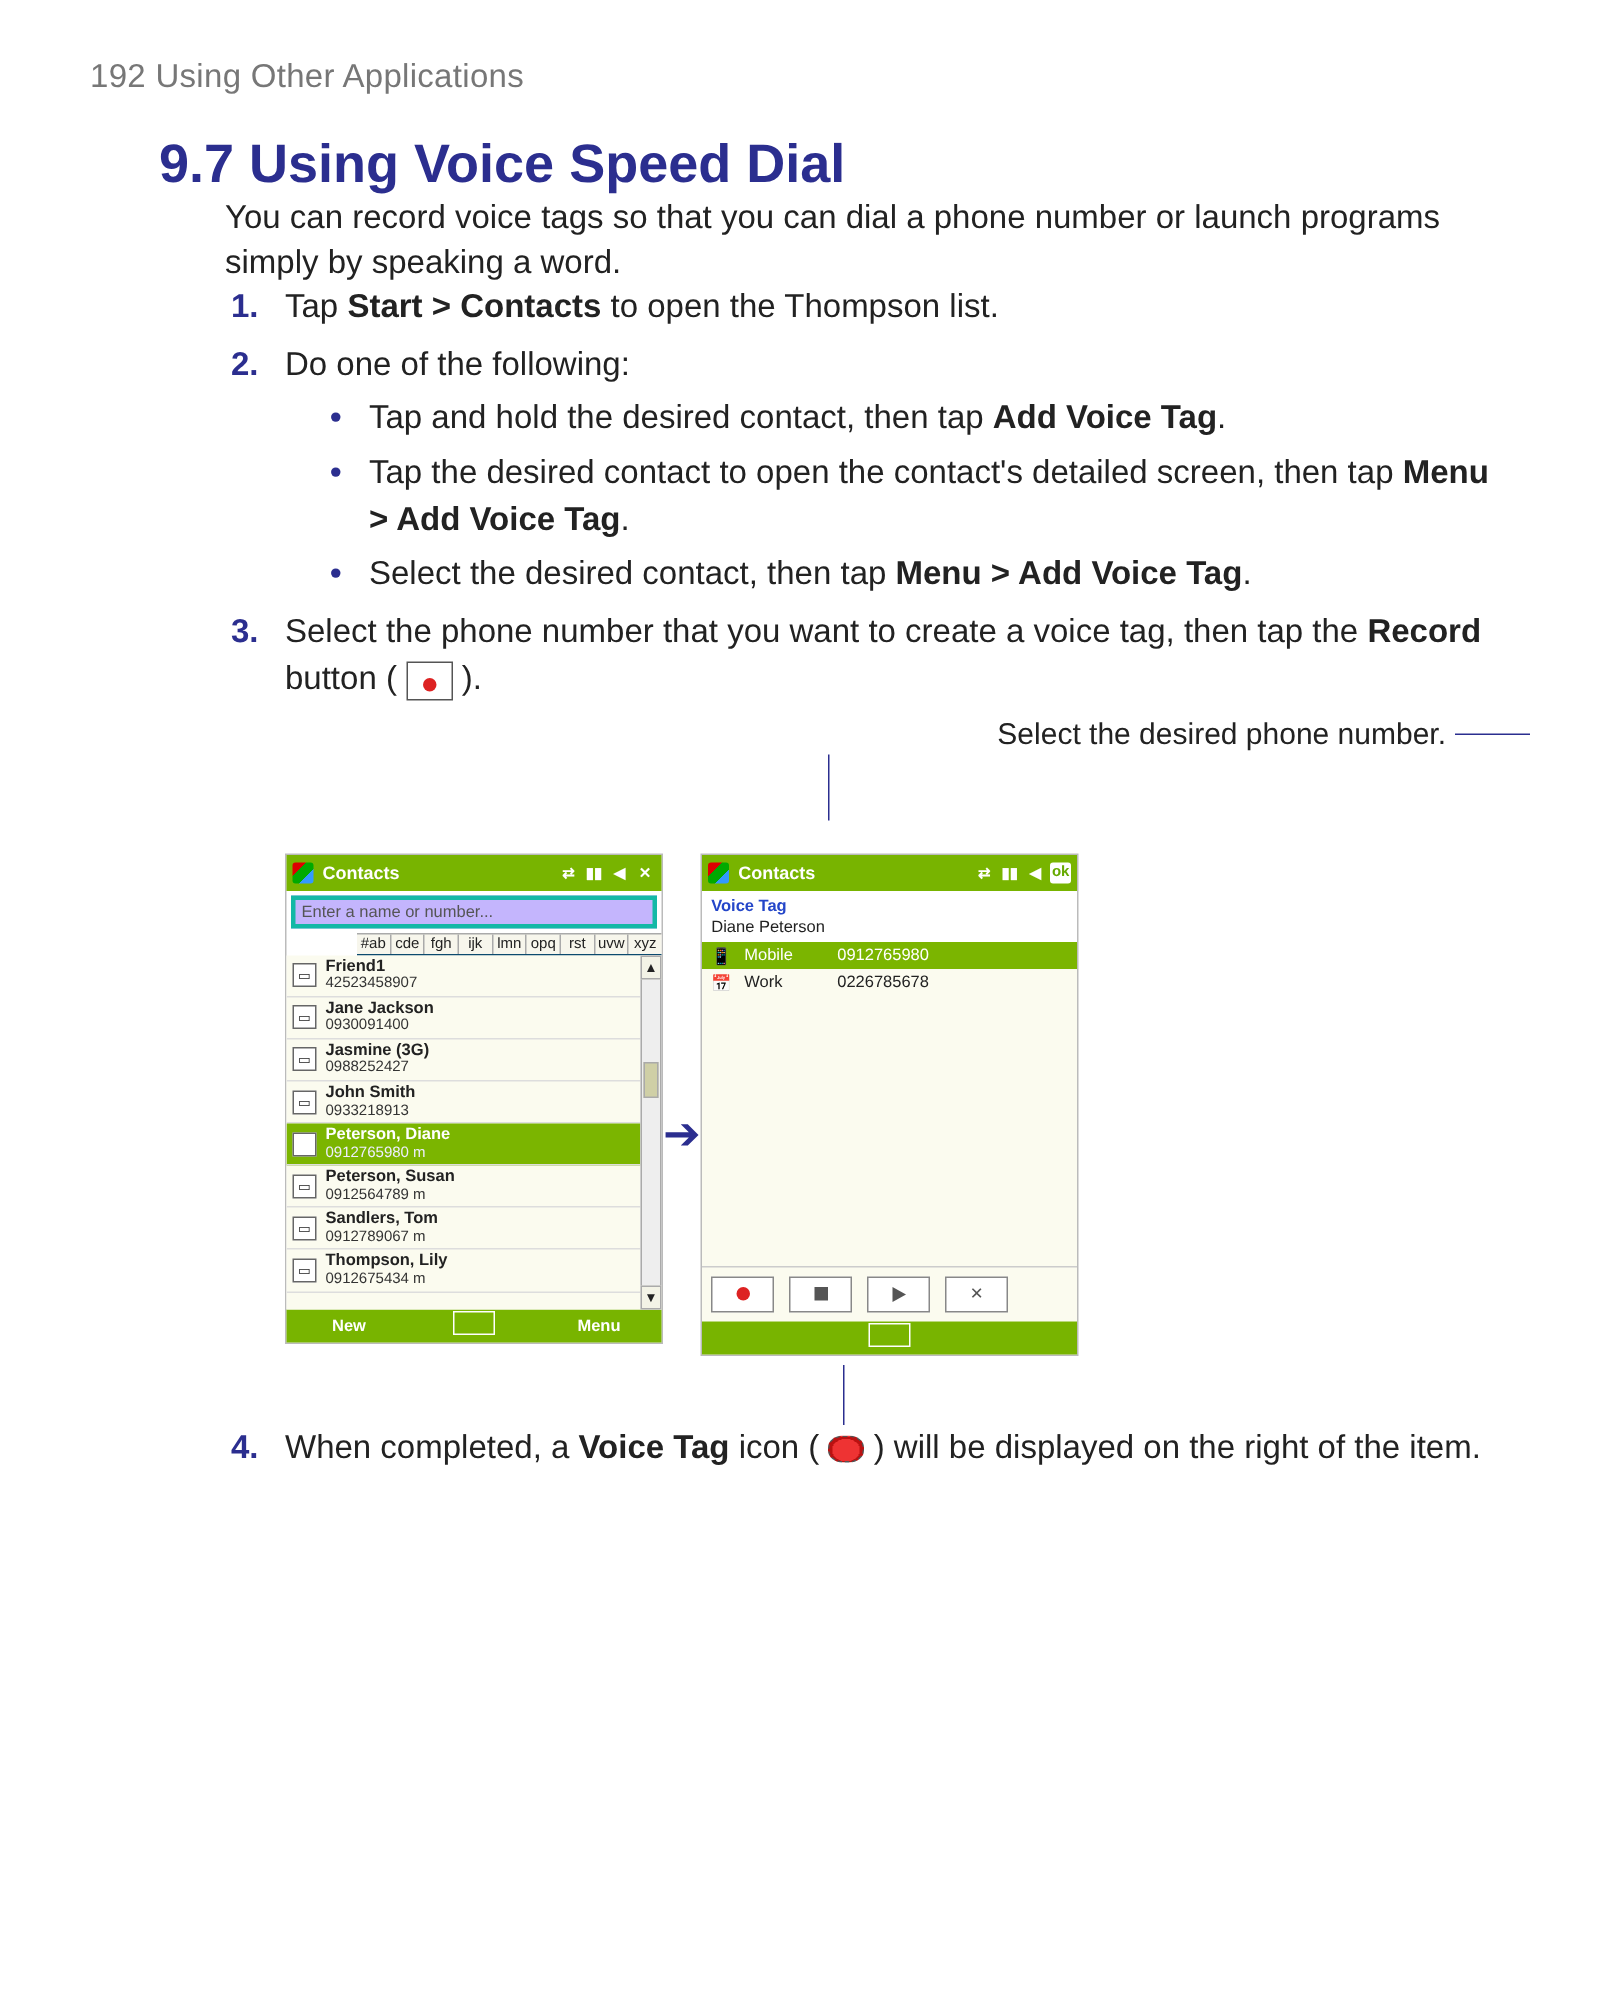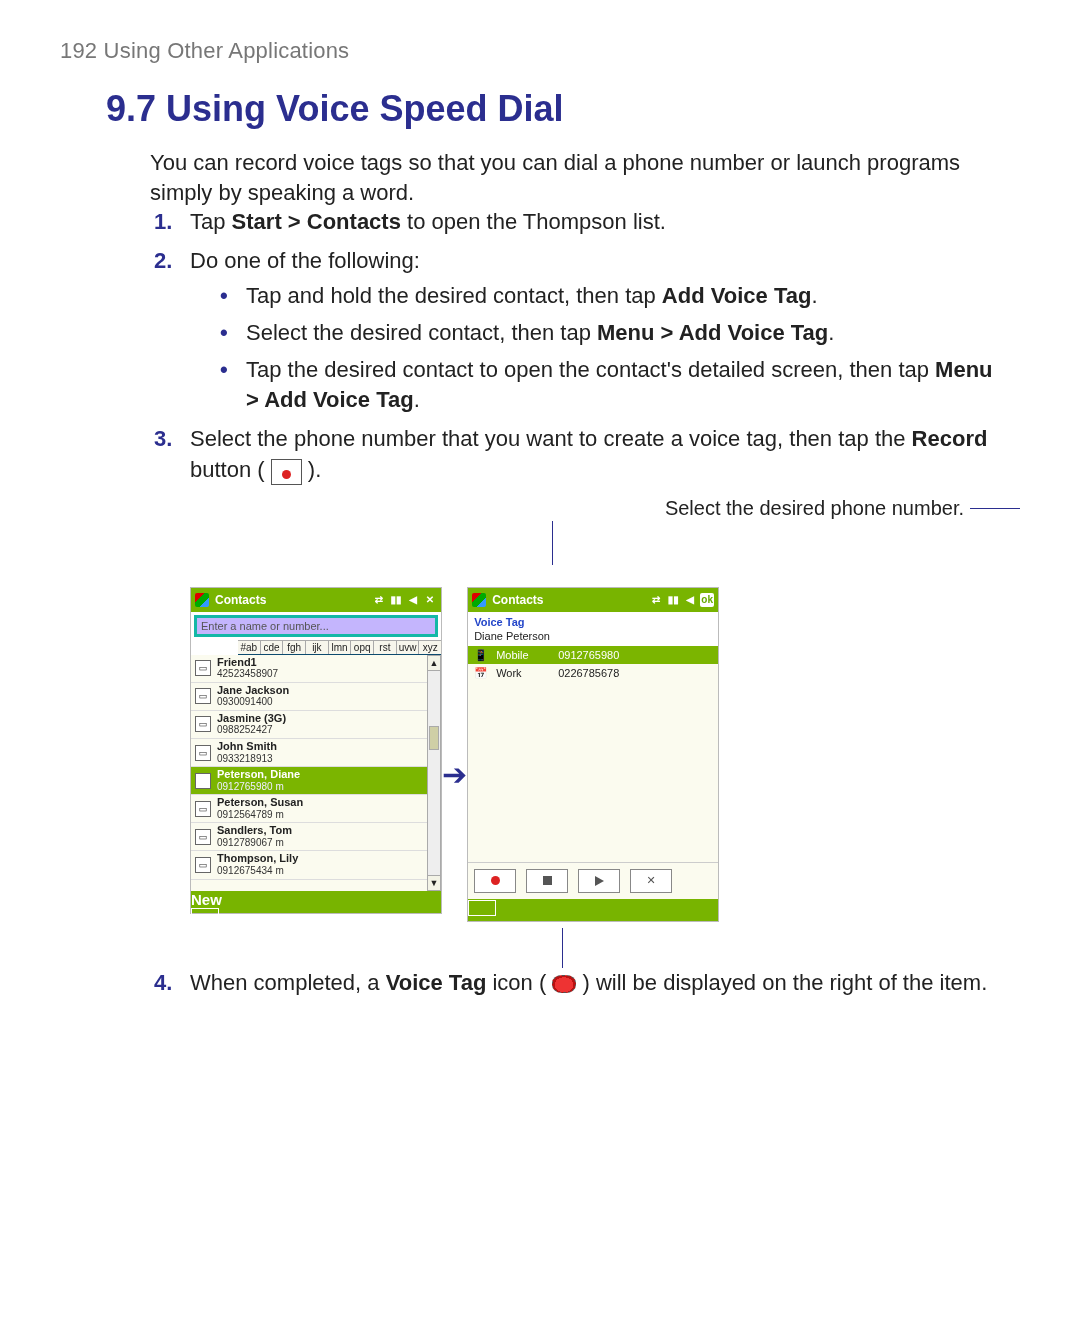--- a/index.html
+++ b/index.html
@@ -20,21 +20,20 @@
     font-size: 22px;
     margin-bottom: 24px;
     letter-spacing: .2px;
   }
   .h1 {
     color: #2b2e8f;
     font-weight: 700;
     font-size: 36px;
     margin-left: 46px;
     margin-top: 8px;
-    margin-bottom: 18px;
   }
   .intro {
     font-size: 22px;
     line-height: 1.35;
     margin-left: 90px;
     margin-right: 10px;
   }
   .h2 {
     color: #2b2e8f;
     font-weight: 700;
@@ -158,21 +157,21 @@
   .row .txt .n { font-weight:700; }
   .row .txt .p { color:#333; font-size:10px;}
   .row.sel { background:#7bb500; color:#fff;}
   .row.sel .txt .p { color:#eef;}
   .scrollbar { width:14px; background:#eee; display:flex; flex-direction:column; }
   .listwrap { display:flex; height:236px; }
   .listcol { flex:1; overflow:hidden;}
   .scrollbar .arrowbtn{height:14px;display:flex;align-items:center;justify-content:center;border:1px solid #aaa;background:#f3f3e6;font-size:9px;}
   .scrollbar .track{flex:1;border-left:1px solid #aaa;border-right:1px solid #aaa;position:relative;}
   .scrollbar .thumb{position:absolute;left:1px;right:1px;top:55px;height:22px;background:#cfcfa6;border:1px solid #aaa;}
-  .softbar { background:#78b400; color:#fff; display:flex; height:22px; align-items:flex-start; font-size:15px; font-weight:700;flex-direction:column;}
+  .softbar { background:#78b400; color:#fff; display:flex; height:22px; align-items:center; font-size:11px; font-weight:700;}
   .softbar span{flex:1;text-align:center;}
   .softbar .kbd{width:26px;height:14px;border:1px solid #fff;display:inline-block;}
   
   .subtitle { color:#2446c9; font-weight:700; padding:4px 6px 2px 6px;}
   .contactname { padding:0 6px 4px 6px; }
   .numlist { height:216px; background:#fbfbef;}
   .numrow { display:flex; padding:3px 6px; gap:8px; align-items:center;}
   .numrow.sel { background:#7bb500; color:#fff;}
   .numrow .nic{width:14px;height:12px;}
   .numrow .lbl{width:54px;}
@@ -206,24 +205,24 @@
       <span>Tap </span><b>Start &gt; Contacts</b><span> to open the Thompson list.</span>
     </li>
     <li>
       <span class="num">2.</span>
       <span>Do one of the following:</span>
       <ul class="bullets">
         <li>
           <span>Tap and hold the desired contact, then tap </span><b>Add Voice Tag</b><span>.</span>
         </li>
         <li>
-          <span>Select the desired contact, then tap </span><b>Menu &gt; Add Voice Tag</b><span>.</span>
+          <span>Tap the desired contact to open the contact's detailed screen, then tap </span><b>Menu &gt; Add Voice Tag</b><span>.</span>
         </li>
         <li>
-          <span>Tap the desired contact to open the contact's detailed screen, then tap </span><b>Menu &gt; Add Voice Tag</b><span>.</span>
+          <span>Select the desired contact, then tap </span><b>Menu &gt; Add Voice Tag</b><span>.</span>
         </li>
       </ul>
     </li>
     <li>
       <span class="num">3.</span>
       <span>Select the phone number that you want to create a voice tag, then tap the </span><b>Record</b><span> button ( </span><span class="record-inline"><span class="dot"></span></span><span> ).</span>
     </li>
   </ol>
 
   <div class="callout-above">

